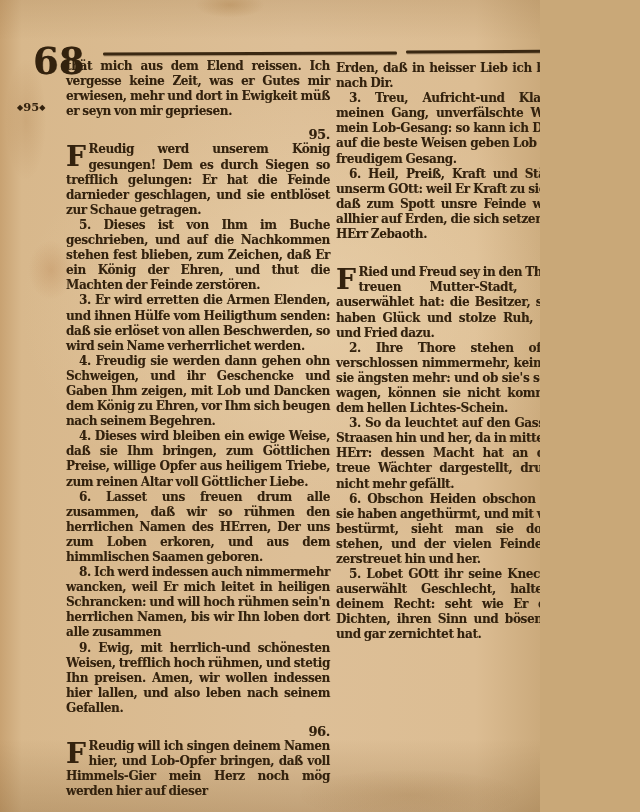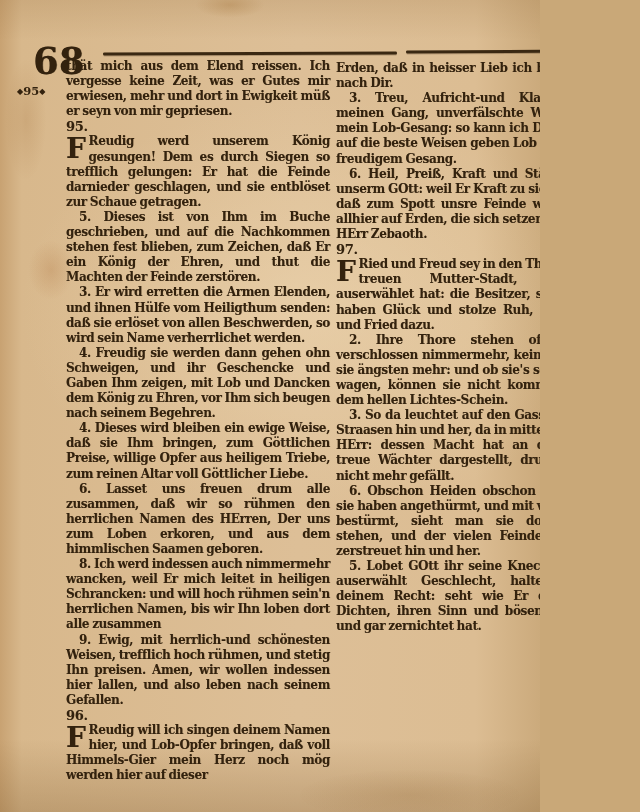--- a/index.html
+++ b/index.html
@@ -30,21 +30,21 @@
   }
   .rule.left  { left:103px; top:52px; width:294px; transform:rotate(-0.15deg); }
   .rule.right { left:406px; top:50px; width:196px; transform:rotate(-0.25deg); }
 
   .pagenum {
     position:absolute; left:33px; top:42px;
     font-size:37px; line-height:38px; font-weight:700;
     text-shadow:0.4px 0.4px 0 rgba(51,34,14,0.4);
   }
   .margin-mark {
-    position:absolute; left:17px; top:84px;
+    position:absolute; left:17px; top:100px;
     font-size:11.5px; font-weight:700; letter-spacing:0;
     white-space:nowrap;
   }
   .margin-mark .orn {
     font-family:"DejaVu Sans","Liberation Sans",sans-serif;
     font-size:8px; vertical-align:1px;
   }
 
   .col {
     position:absolute;
@@ -53,21 +53,21 @@
     font-weight:700;
     letter-spacing:-0.35px; word-spacing:-0.8px;
     text-shadow:0.3px 0.3px 0 rgba(51,34,14,0.30);
   }
   .col-left  { left:66px;  top:59px; width:264px; }
   .col-right { left:336px; top:61px; width:281px; }
 
   .col p { margin:0; clear:left; }
   p.verse    { text-indent:13px; }
   p.noindent { text-indent:0; }
-  p.heading  { text-align:left; text-indent:0; font-size:13px; }
+  p.heading  { text-align:right; text-indent:0; font-size:13px;margin-top:8px; }
 
   .dropcap {
     float:left;
     font-size:28px; line-height:25px;
     padding:2px 3px 0 0;
     font-weight:700;
   }
 </style>
 </head>
 <body>

